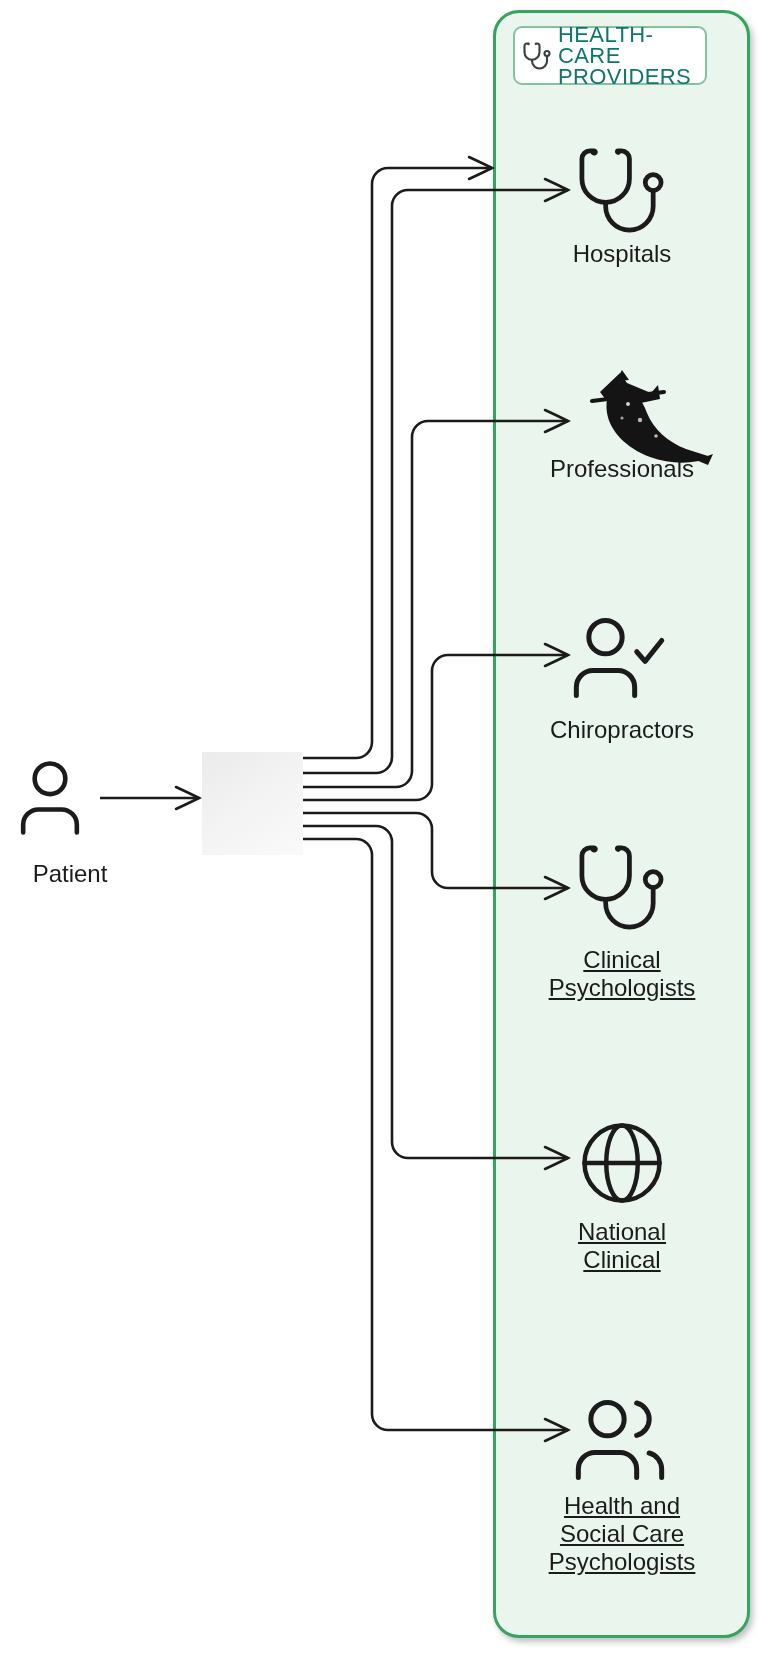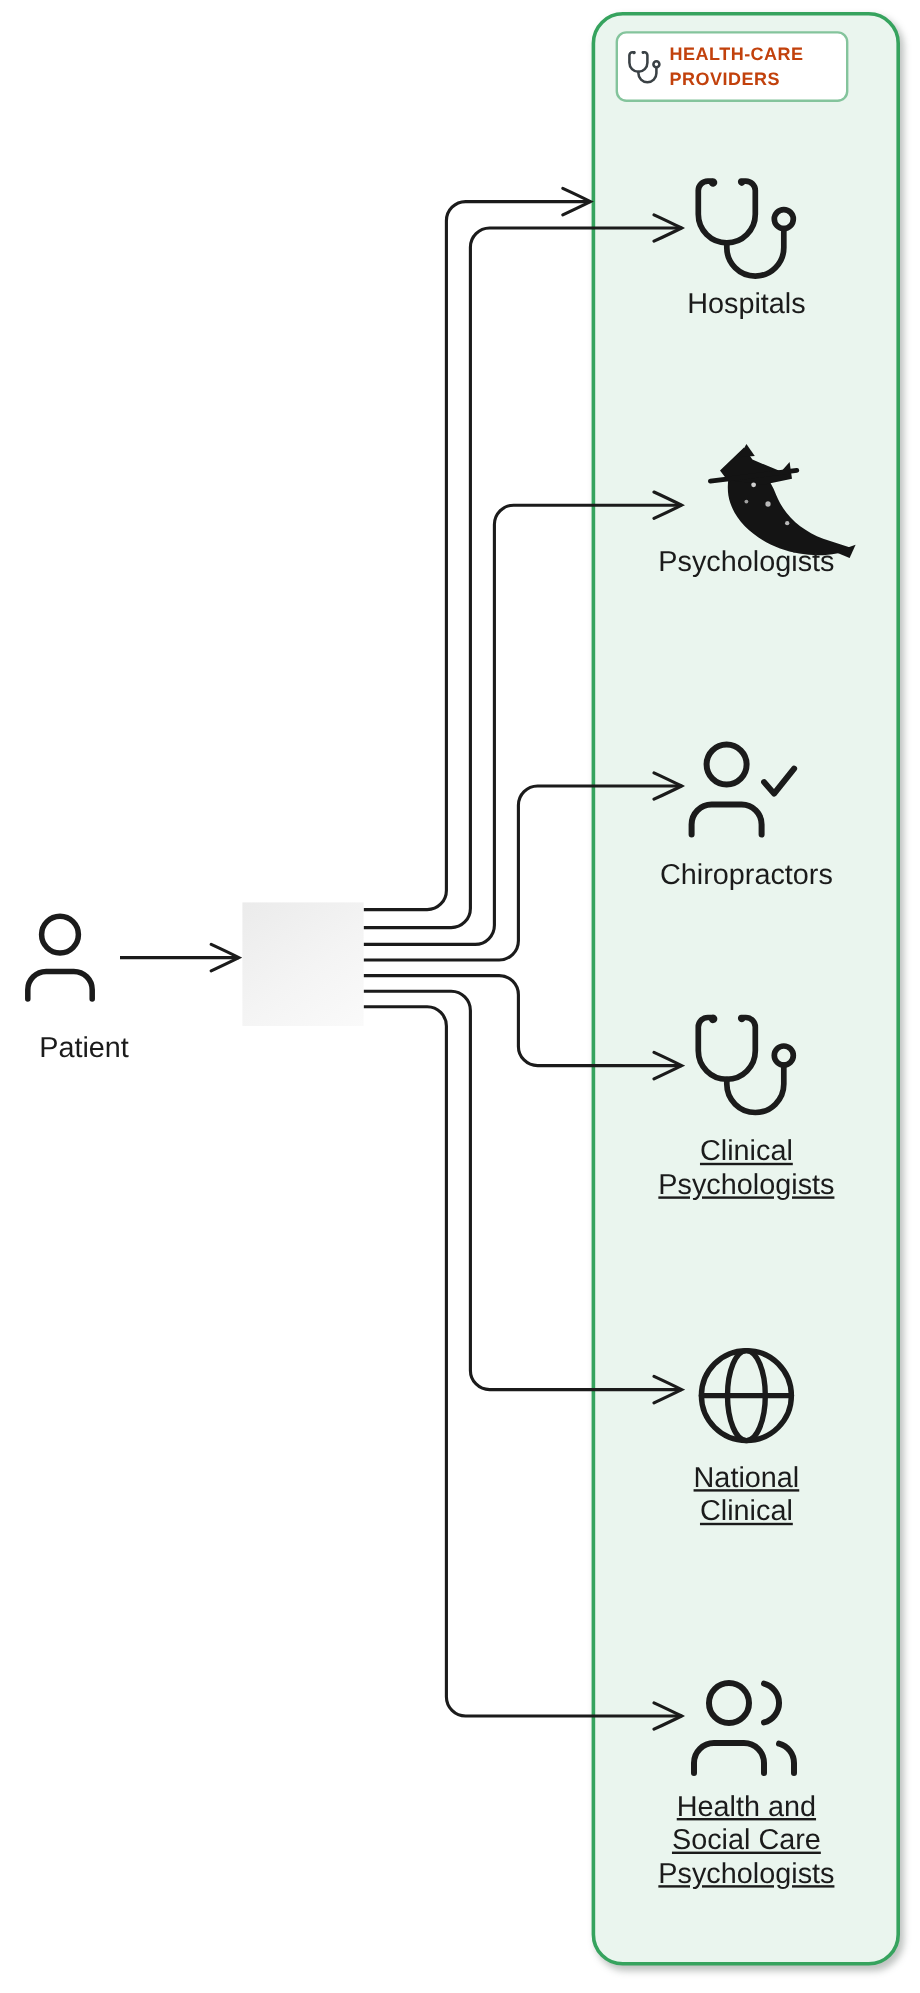--- a/index.html
+++ b/index.html
@@ -13,22 +13,22 @@
     left:493px;top:10px;width:257px;height:1628px;box-sizing:border-box;
     background:#eaf5ee;border:3px solid #36a35e;border-radius:26px;
     box-shadow:3px 4px 6px rgba(110,120,115,.45);
   }
   .panel-header{
     left:513px;top:26px;width:194px;height:59px;box-sizing:border-box;
     background:#ffffff;border:2px solid #84c49c;border-radius:9px;
     display:flex;align-items:center;padding:0 6px 0 7px;gap:6px;
   }
   .panel-header .title{
-    font-size:15px;font-weight:700;letter-spacing:.4px;line-height:21px;
-    color:#c2410c;width:156px;
+    font-size:22px;font-weight:400;letter-spacing:.4px;line-height:21px;
+    color:#0f766e;width:156px;
   }
   
   .lbl{
     font-size:24px;line-height:28px;text-align:center;color:#1b1b1b;
   }
   .prov-lbl-wide{left:497px;width:250px;}
   .prov-lbl-narrow{left:537px;width:170px;text-decoration:underline;}
   .gray-box{
     left:202px;top:752px;width:101px;height:103px;
     background:linear-gradient(145deg,#ebebeb 0%,#f4f4f4 55%,#fafafa 100%);
@@ -96,21 +96,21 @@
       <path fill="#141414" d="M36 24 L56 5 L63 15 L87 25 L94 17 L96 31 L72 36 L42 32 Z"></path>
       <path fill="#141414" d="M52 13 L58 2 L65 12 Z"></path>
       <path d="M28 33 L100 24" stroke="#141414" stroke-width="4" fill="none" stroke-linecap="round"></path>
       <path d="M132 92 L149 86 L144 97 Z" fill="#141414"></path>
       <circle cx="64" cy="36" r="2" fill="#ffffff" opacity=".8"></circle>
       <circle cx="76" cy="52" r="2.2" fill="#ffffff" opacity=".7"></circle>
       <circle cx="92" cy="68" r="1.8" fill="#ffffff" opacity=".7"></circle>
       <circle cx="58" cy="50" r="1.6" fill="#ffffff" opacity=".6"></circle>
     </svg>
   </span>
-  <div class="abs lbl prov-lbl-wide" style="top:455px">Psychologists</div>
+  <div class="abs lbl prov-lbl-wide" style="top:455px">Professionals</div>
 
   <span class="abs" style="left:568px;top:608px">
     <svg width="100" height="100" viewBox="0 0 24 24" fill="none" stroke="#1b1b1b" stroke-width="1.2" stroke-linecap="round" stroke-linejoin="round">
       <circle cx="9" cy="7" r="4"></circle>
       <path d="M16 21v-2a4 4 0 0 0-4-4H6a4 4 0 0 0-4 4v2"></path>
       <polyline points="16.5 10.5 18.5 12.8 22.5 7.8"></polyline>
     </svg>
   </span>
   <div class="abs lbl prov-lbl-wide" style="top:716px">Chiropractors</div>
 

